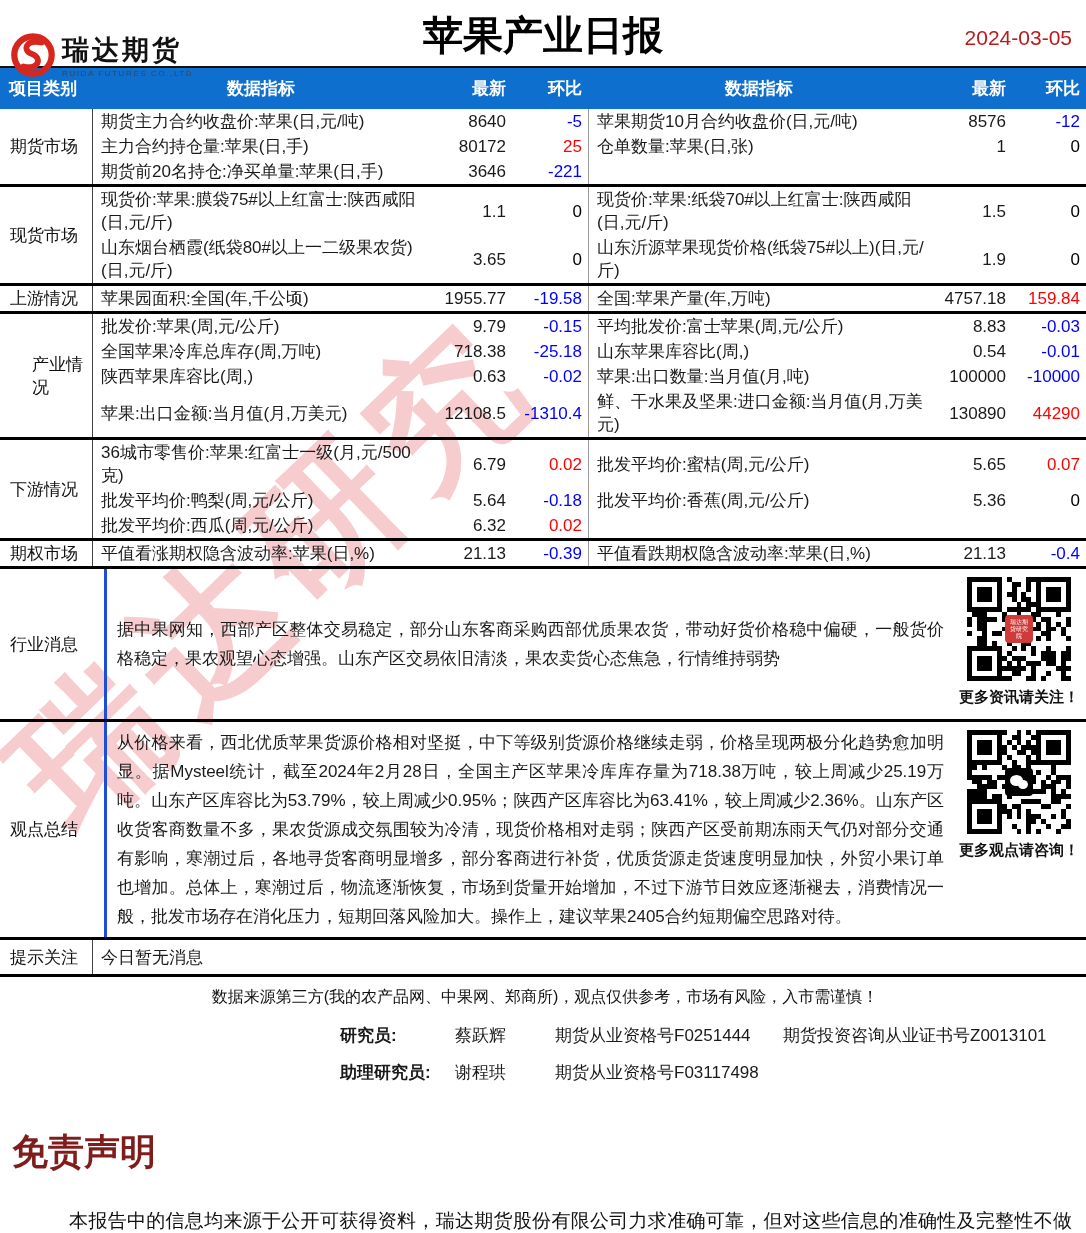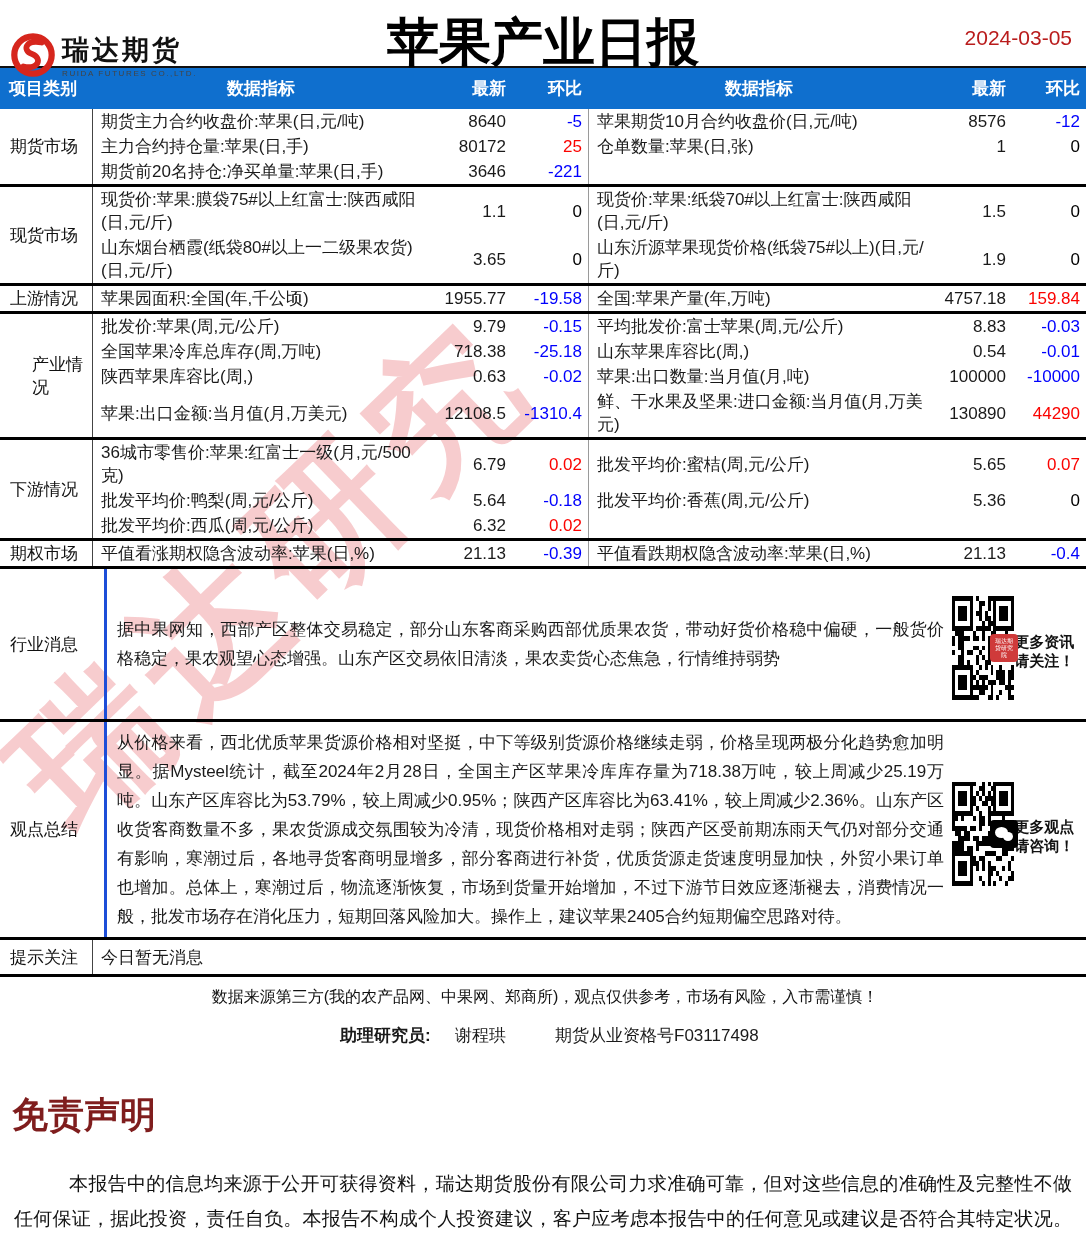--- a/index.html
+++ b/index.html
@@ -16,21 +16,21 @@
     transform:rotate(-44deg); transform-origin:left center;
     pointer-events:none;
   }
   .page { position:relative; z-index:1; }
   
   header { position:relative; height:66px; }
   .logo { position:absolute; left:10px; top:12px; display:flex; align-items:center; gap:6px;margin-top:20px; }
   .logo svg { width:46px; height:46px; }
   .brand-cn { font-size:27px; font-weight:bold; letter-spacing:3px; color:#111; }
   .brand-en { font-size:8px; letter-spacing:1.6px; color:#444; margin-top:1px; }
-  h1.title { position:absolute; left:0; right:0; top:8px; text-align:center; font-size:52px; font-weight:bold; color:#000; }
+  h1.title { position:absolute; left:0; right:0; top:8px; text-align:center; font-size:40px; font-weight:bold; color:#000; }
   .date { position:absolute; right:14px; top:26px; font-size:21px; color:#b91c1c; }
   
   .tbl { border-bottom:3px solid #000; }
   .thead, .section, .special, .notice {
     display:grid;
     grid-template-columns:92px 338px 82px 76px 342px 82px 74px;
   }
   .thead {
     background:#0f6fce; color:#fff; font-weight:bold; font-size:17px;
     border-top:2px solid #111; height:43px; align-items:center;
@@ -49,21 +49,21 @@
   .chg.neg  { color:#0000fd; }
   .chg.pos  { color:#fb0300; }
   .chg.zero { color:#000; }
   
   .special, .notice { border-top:3px solid #000; grid-template-columns:92px 994px; }
   .content { border-left:3px solid #1d4ed8; display:flex;margin-left:12px; }
   .flow-text { flex:1; font-size:17px; line-height:29px; text-align:justify; padding:6px 8px 6px 10px; }
   .news .flow-text { align-self:center; }
   .news .content { min-height:150px; }
   .summary .content { min-height:208px; }
-  .qr-col { width:134px; display:flex; flex-direction:row; align-items:center; padding-top:8px; }
+  .qr-col { width:134px; display:flex; flex-direction:column; align-items:center; padding-top:8px; }
   .qr-box {
     width:104px; height:104px; background:#fff; position:relative;
     display:grid; grid-template-columns:repeat(21,1fr); grid-template-rows:repeat(21,1fr);
   }
   .qm.on { background:#000; }
   .qr-center { position:absolute; left:38px; top:38px; width:28px; height:28px; border-radius:4px;
     display:flex; align-items:center; justify-content:center; }
   .qr-center.red { background:#cf3a3a; }
   .qr-center.black { background:#000; }
   .qr-center.red span { color:#fff; font-size:6px; line-height:7px; text-align:center; display:block; width:22px; }
@@ -1136,20 +1136,26 @@
     <div class="notice">
       <div class="cell cat">提示关注</div>
       <div class="cell ind">今日暂无消息</div>
     </div>
   </div>
 
   <div class="source-note">数据来源第三方(我的农产品网、中果网、郑商所)，观点仅供参考，市场有风险，入市需谨慎！</div>
 
   <div class="researchers">
     <div class="res-row">
+      <span class="res-role">研究员:</span>
+      <span class="res-name">蔡跃辉</span>
+      <span class="res-cert1">期货从业资格号F0251444</span>
+      <span class="res-cert2">期货投资咨询从业证书号Z0013101</span>
+    </div>
+    <div class="res-row">
       <span class="res-role">助理研究员:</span>
       <span class="res-name">谢程珙</span>
       <span class="res-cert1">期货从业资格号F03117498</span>
       <span class="res-cert2"></span>
     </div>
   </div>
 
   <div class="disclaimer-title">免责声明</div>
   <p class="disclaimer-text">本报告中的信息均来源于公开可获得资料，瑞达期货股份有限公司力求准确可靠，但对这些信息的准确性及完整性不做任何保证，据此投资，责任自负。本报告不构成个人投资建议，客户应考虑本报告中的任何意见或建议是否符合其特定状况。本报告版权仅为我公司所有，未经书面许可，任何机构和个人不得以任何形式翻版、复制和发布。如引用、刊发，需注明出处为瑞达期货股份有限公司研究院，且不得对本报告进行有悖原意的引用、删节和修改。</p>
 </div>

